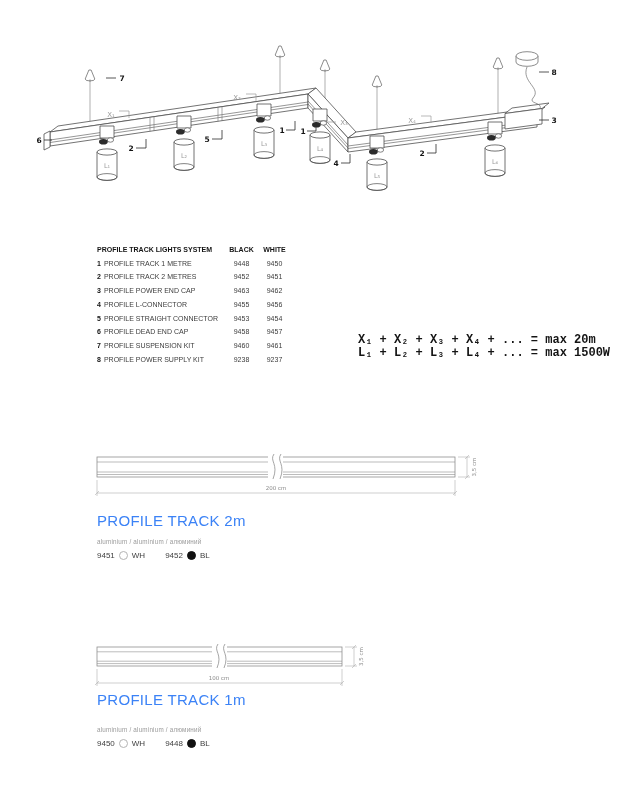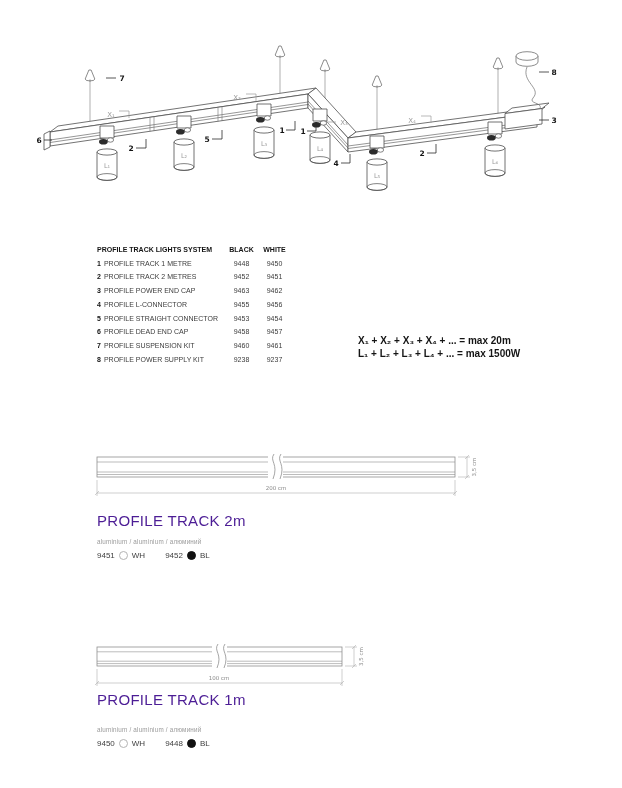--- a/index.html
+++ b/index.html
@@ -9,25 +9,25 @@
 
   
   .parts-table{position:absolute;left:97px;top:243px;width:200px;font-size:7px;line-height:13.7px;}
   .pt-head{display:flex;font-weight:bold;color:#141414;}
   .pt-row{display:flex;color:#3c3c3c;}
   .c-name{width:128px;white-space:nowrap;}
   .c-black,.c-white{width:33px;text-align:center;}
   .pt-row .num{font-weight:bold;color:#141414;margin-right:3px;}
 
   
-  .formulas{position:absolute;left:358px;top:334px;font-family:Liberation Sans, sans-serif;
-            font-size:10px;font-weight:bold;color:#141414;line-height:13px;white-space:nowrap;}
+  .formulas{position:absolute;left:358px;top:334px;font-family:Liberation Mono, monospace;
+            font-size:12px;font-weight:bold;color:#141414;line-height:13px;white-space:nowrap;}
 
   
-  .prod-title{position:absolute;left:97px;font-size:15px;letter-spacing:.3px;color:#4c1d95;white-space:nowrap;}
+  .prod-title{position:absolute;left:97px;font-size:15px;letter-spacing:.3px;color:#3b82f6;white-space:nowrap;}
   .prod-material{position:absolute;left:97px;font-size:6.3px;color:#9b9b9b;letter-spacing:.2px;white-space:nowrap;}
   .prod-codes{position:absolute;left:97px;display:flex;align-items:center;font-size:8px;color:#3f3f3f;}
   .prod-codes .code{margin-right:4px;}
   .prod-codes .lbl{margin-right:20px;}
   .swatch{width:9px;height:9px;border-radius:50%;margin-right:4px;box-sizing:border-box;}
   .swatch.outline{border:1px solid #b3b3b3;background:#fff;}
   .swatch.filled{background:#111;border:1px solid #111;}
 
   .abs{position:absolute;}
 </style>

